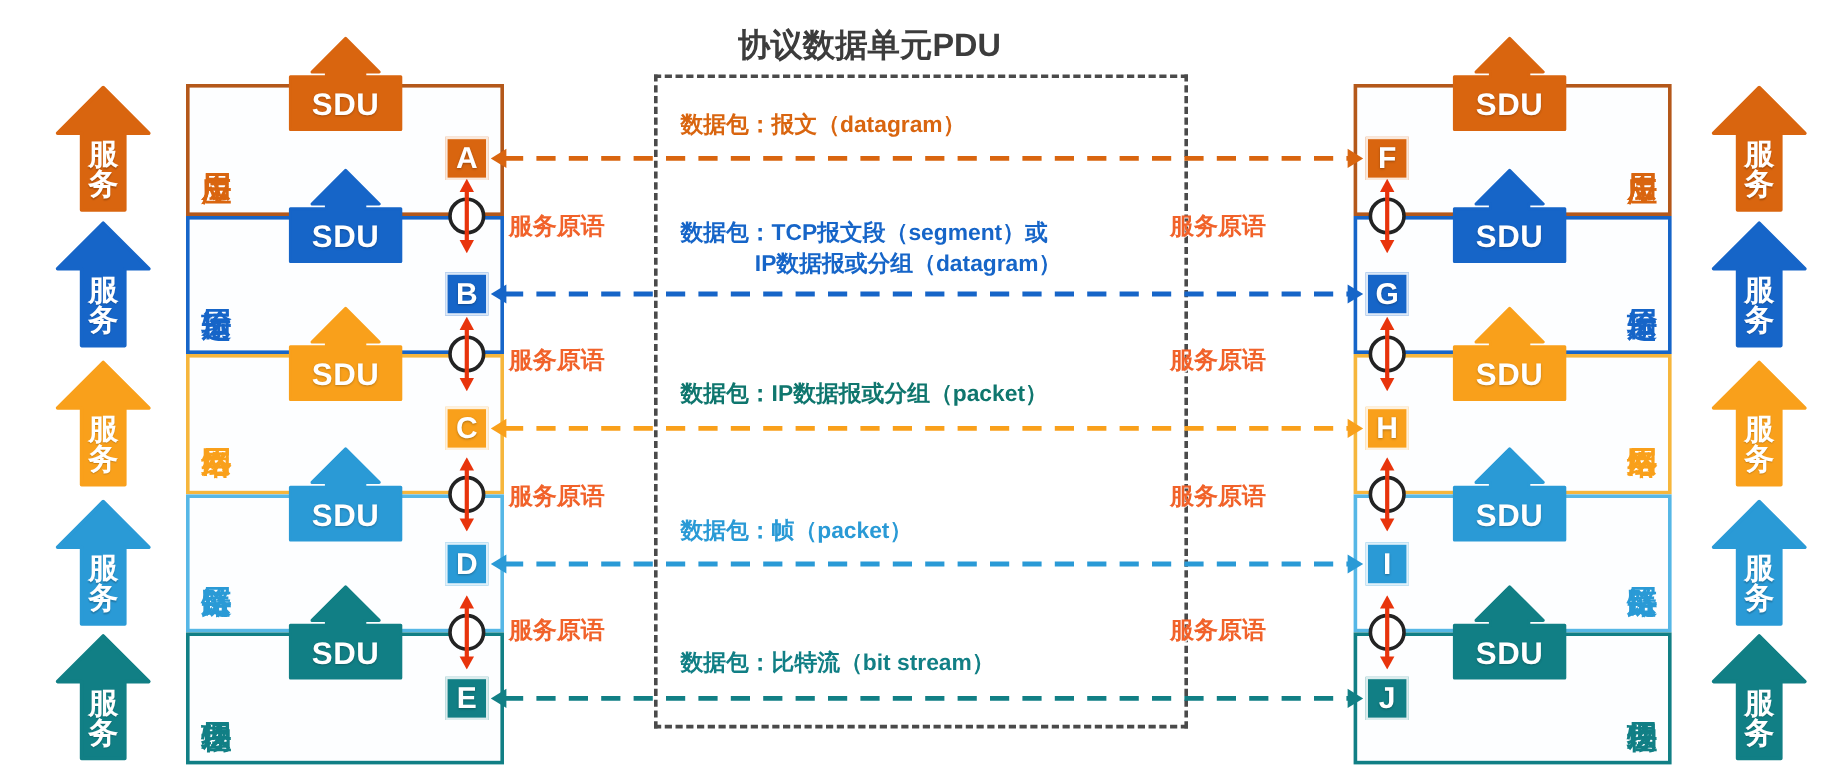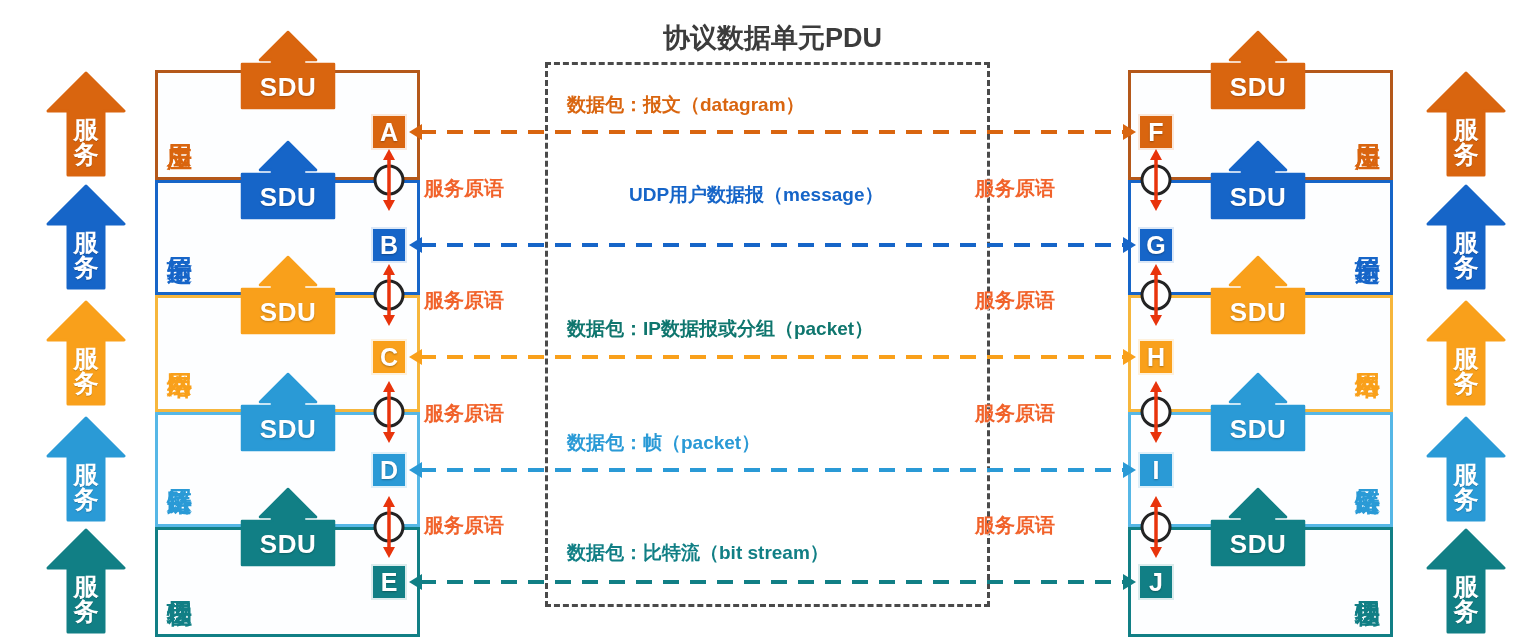--- a/index.html
+++ b/index.html
@@ -99,21 +99,21 @@
   .watermark{
     position:absolute;color:#e9eef2;font-size:15px;
     letter-spacing:2px;white-space:nowrap;
   }
 </style>
 </head>
 <body>
 
 <div id="stage">
 
-  <div id="pdu-title" style="left:615px;top:20px;margin-left:48px;">协议数据单元PDU</div>
+  <div id="pdu-title" style="left:615px;top:20px;">协议数据单元PDU</div>
 
   <div id="pdu-box" style="left:545px;top:62px;width:445px;height:545px;"></div>
 
   <div class="watermark" style="left:250px;top:615px;"></div>
 
 <div class="layer-box" style="left:155px;top:70px;width:265px;height:110px;border-color:#b4581a;"></div>
     <div class="layer-label" style="left: 163px; top: 77px; color: rgb(217, 101, 15); writing-mode: vertical-rl; height: 96px; line-height: 34px;">应用层</div>
     <div class="layer-box" style="left:1128px;top:70px;width:265px;height:110px;border-color:#b4581a;"></div>
     <div class="layer-label" style="left: 1351px; top: 77px; color: rgb(217, 101, 15); writing-mode: vertical-rl; height: 96px; line-height: 34px;">应用层</div>
     <div class="layer-box" style="left:155px;top:180px;width:265px;height:115px;border-color:#1665c8;"></div>
@@ -340,21 +340,22 @@
     <div class="prim" style="left:424px;top:399.5px;">服务原语</div>
     <div class="prim" style="left:424px;top:512px;">服务原语</div>
     <div class="prim" style="left:975px;top:174.5px;">服务原语</div>
     <div class="prim" style="left:975px;top:287px;">服务原语</div>
     <div class="prim" style="left:975px;top:399.5px;">服务原语</div>
     <div class="prim" style="left:975px;top:512px;">服务原语</div>
     <div class="pdu-text" style="left:567px;top:92px;color:#d9650f;">
       <div>数据包：报文（datagram）</div>
     </div>
     <div class="pdu-text" style="left:567px;top:182px;color:#1665c8;">
-      <div style="margin-left: 62px;">UDP用户数据报（message）</div>
+      <div>数据包：TCP报文段（segment）或</div>
+      <div style="margin-left: 62px;">IP数据报或分组（datagram）</div>
     </div>
     <div class="pdu-text" style="left:567px;top:316px;color:#0f766e;">
       <div>数据包：IP数据报或分组（packet）</div>
     </div>
     <div class="pdu-text" style="left:567px;top:430px;color:#2a9ad6;">
       <div>数据包：帧（packet）</div>
     </div>
     <div class="pdu-text" style="left:567px;top:540px;color:#117f85;">
       <div>数据包：比特流（bit stream）</div>
     </div>

